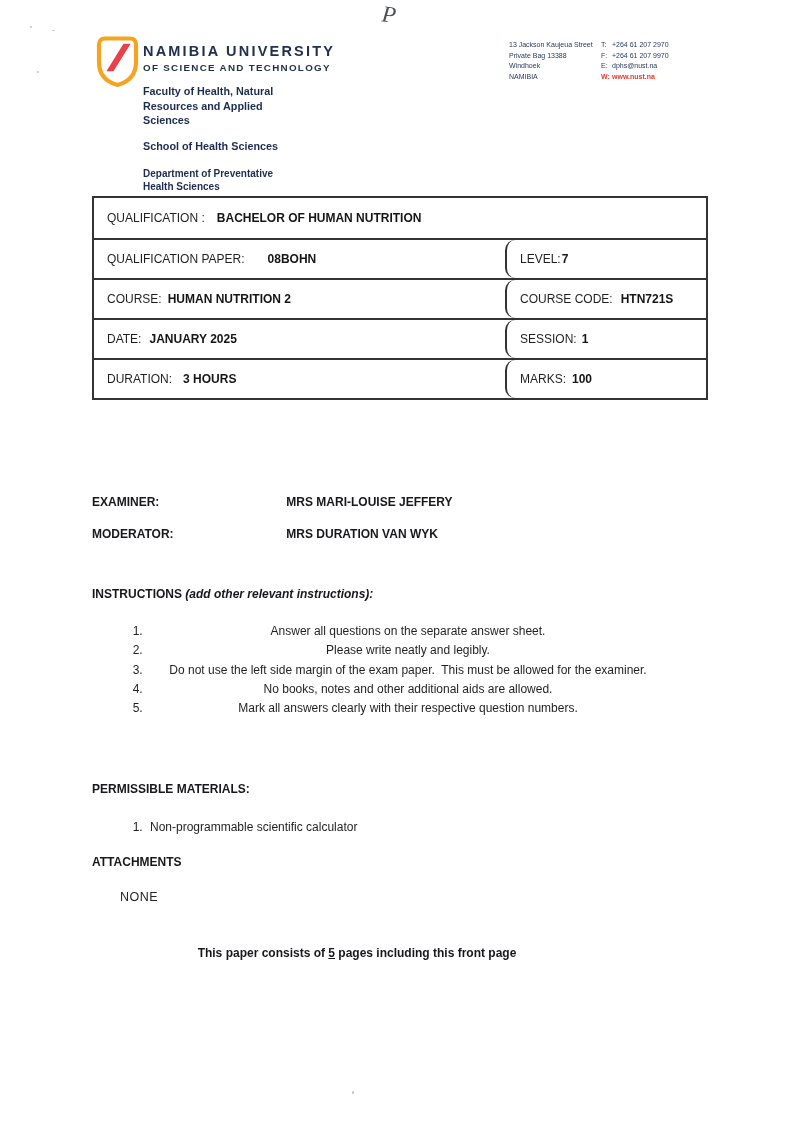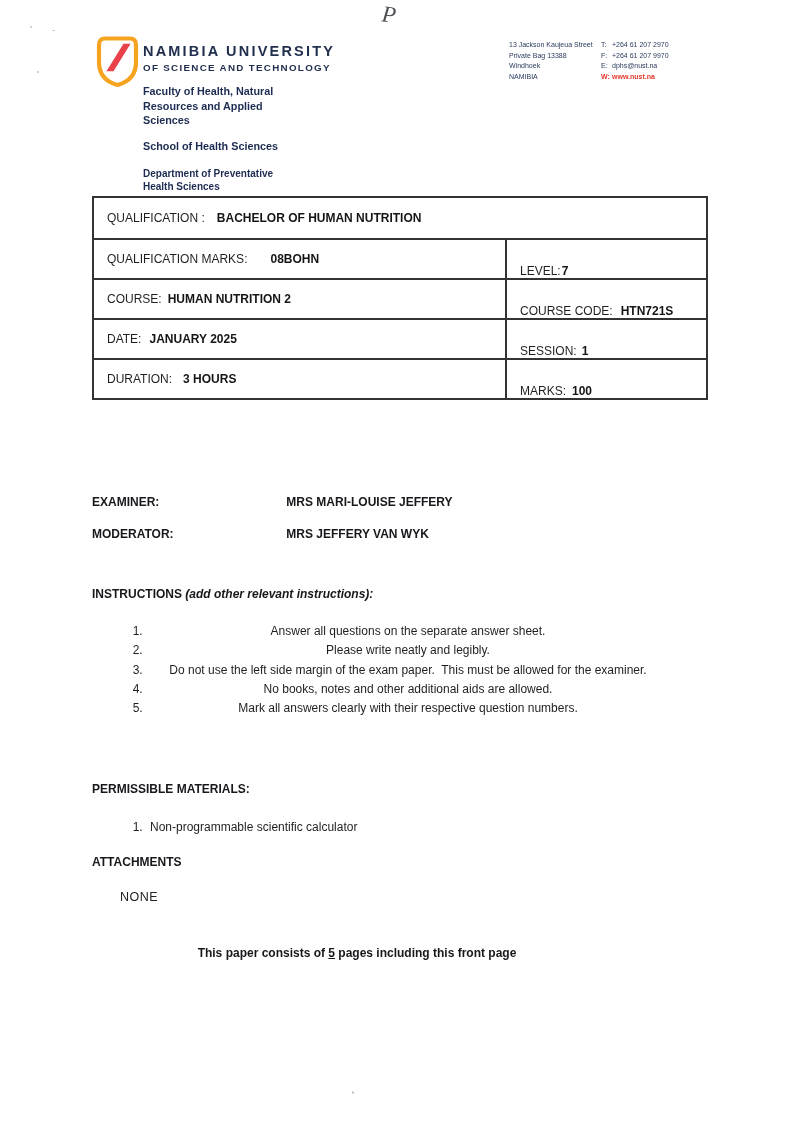--- a/index.html
+++ b/index.html
@@ -47,21 +47,21 @@
 
   
   .exam-table {
     position:absolute; left:92px; top:196px; width:616px;
     border:2px solid #333333; font-size:12px;
   }
   .t-row { display:flex; height:40px; border-top:2px solid #333333; }
   .t-row:first-child { border-top:none; }
   .t-full { flex:1; display:flex; align-items:center; padding-left:13px; }
   .t-left { width:411px; display:flex; align-items:center; padding-left:13px; }
-  .t-right { flex:1; border-left:2px solid #333333; display:flex; align-items:flex-end; padding-left:13px; }
+  .t-right { flex:1; border-left:2px solid #333333; display:flex; align-items:center; padding-left:13px;border-radius:10px; }
   .tv { font-weight:bold; color:#151515; }
 
   
   .exam-title {
     position:absolute; left:0; top:457px; width:794px; text-align:center;
     font-size:12px; font-weight:bold; color:#18181c;
   }
   .person-row { position:absolute; left:92px; font-size:12px; font-weight:bold; color:#18181c; }
   .person-row .p-label { display:inline-block; width:191px; }
   .row-examiner { top:495px; }
@@ -146,21 +146,21 @@
 
   <div class="exam-table">
     <div class="t-row">
       <div class="t-full">
         <span>QUALIFICATION :</span>
         <span class="tv" style="margin-left:12px;">BACHELOR OF HUMAN NUTRITION</span>
       </div>
     </div>
     <div class="t-row">
       <div class="t-left">
-        <span>QUALIFICATION MARKS:</span>
+        <span>QUALIFICATION PAPER:</span>
         <span class="tv" style="padding-left:23px;">08BOHN</span>
       </div>
       <div class="t-right">
         <span>LEVEL:</span>
         <span class="tv" style="margin-left:1px;">7</span>
       </div>
     </div>
     <div class="t-row">
       <div class="t-left">
         <span>COURSE:</span>
@@ -193,21 +193,21 @@
     </div>
   </div>
 
 
   <div class="person-row row-examiner">
     <span class="p-label">EXAMINER:</span>
     <span>MRS MARI-LOUISE JEFFERY</span>
   </div>
   <div class="person-row row-moderator">
     <span class="p-label">MODERATOR:</span>
-    <span>MRS JEFFERY VAN WYK</span>
+    <span>MRS DURATION VAN WYK</span>
   </div>
 
   <div class="instructions-heading">
     <span style="white-space:pre-wrap;">INSTRUCTIONS </span><span class="it">(add other relevant instructions):</span>
   </div>
   <ol class="instructions-list">
     <li>Answer all questions on the separate answer sheet.</li>
     <li>Please write neatly and legibly.</li>
     <li>Do not use the left side margin of the exam paper.  This must be allowed for the examiner.</li>
     <li>No books, notes and other additional aids are allowed.</li>

